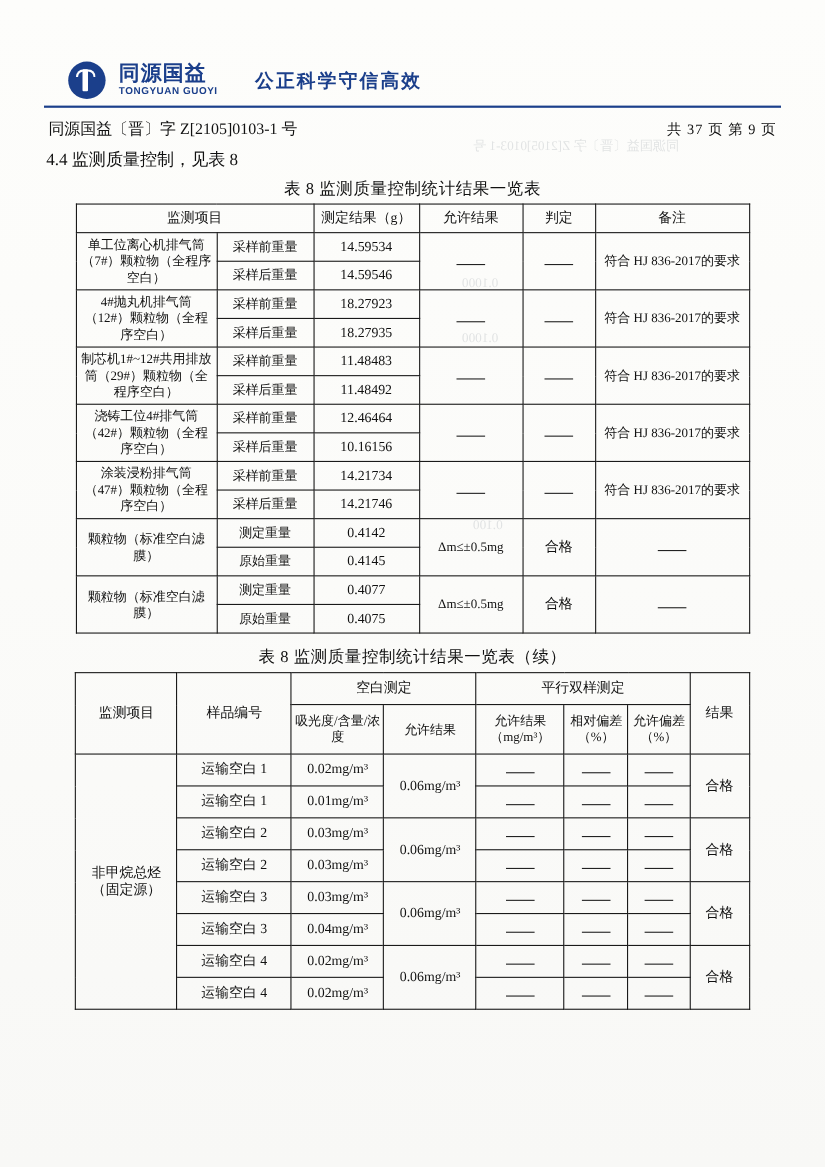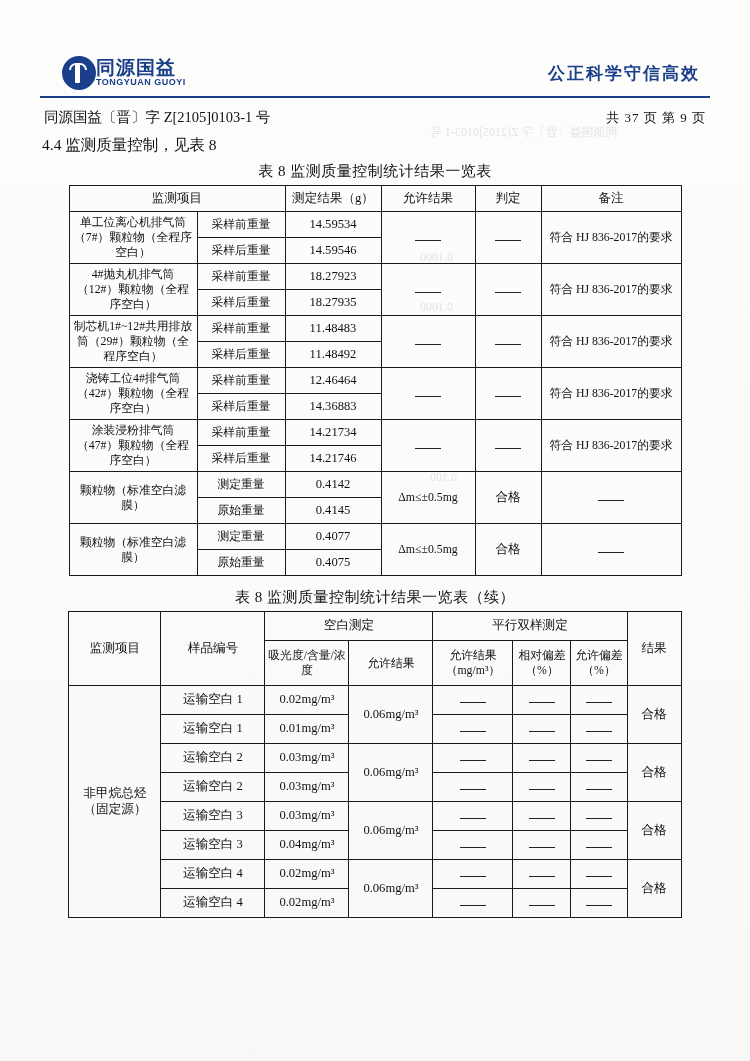--- a/index.html
+++ b/index.html
@@ -35,21 +35,21 @@
     display: flex;
     align-items: center;
     gap: 0px;
     padding: 0 4px 6px 22px;
     border-bottom: 2px solid #1b3f8b;
     margin-bottom: 8px;
   }
   .logo-wrap {
     display: flex;
     align-items: center;
-    gap: 0;
+    gap: 12px;
     flex: 0 0 auto;
   }
   .logo-mark {
     width: 34px;
     height: 34px;
     border-radius: 50%;
     background: #1b3f8b;
     position: relative;
     flex: 0 0 auto;
   }
@@ -88,21 +88,21 @@
   .logo-en {
     font-family: Liberation Sans, sans-serif;
     font-size: 9px;
     font-weight: bold;
     color: #1b3f8b;
     letter-spacing: 0.5px;
   }
   .slogans {
     display: flex;
     flex: 1 1 auto;
-    justify-content: flex-end;
+    justify-content: flex-start;
     padding-left: 34px;
     padding-right: 6px;
   }
   .slogan {
     font-family: "DejaVu Sans", "Liberation Sans", sans-serif;
     font-size: 17px;
     font-weight: bold;
     color: #1b3f8b;
     letter-spacing: 2px;
   }
@@ -278,21 +278,21 @@
         <tr>
           <td class="small twoline" rowspan="2">浇铸工位4#排气筒（42#）颗粒物（全程序空白）</td>
           <td class="small">采样前重量</td>
           <td class="cellnum">12.46464</td>
           <td rowspan="2"><span class="dash"></span></td>
           <td rowspan="2"><span class="dash"></span></td>
           <td class="small twoline" rowspan="2">符合 HJ 836-2017的要求</td>
         </tr>
         <tr>
           <td class="small">采样后重量</td>
-          <td class="cellnum">14.36883</td>
+          <td class="cellnum">10.16156</td>
         </tr>
 
         <tr>
           <td class="small twoline" rowspan="2">涂装浸粉排气筒（47#）颗粒物（全程序空白）</td>
           <td class="small">采样前重量</td>
           <td class="cellnum">14.21734</td>
           <td rowspan="2"><span class="dash"></span></td>
           <td rowspan="2"><span class="dash"></span></td>
           <td class="small twoline" rowspan="2">符合 HJ 836-2017的要求</td>
         </tr>

